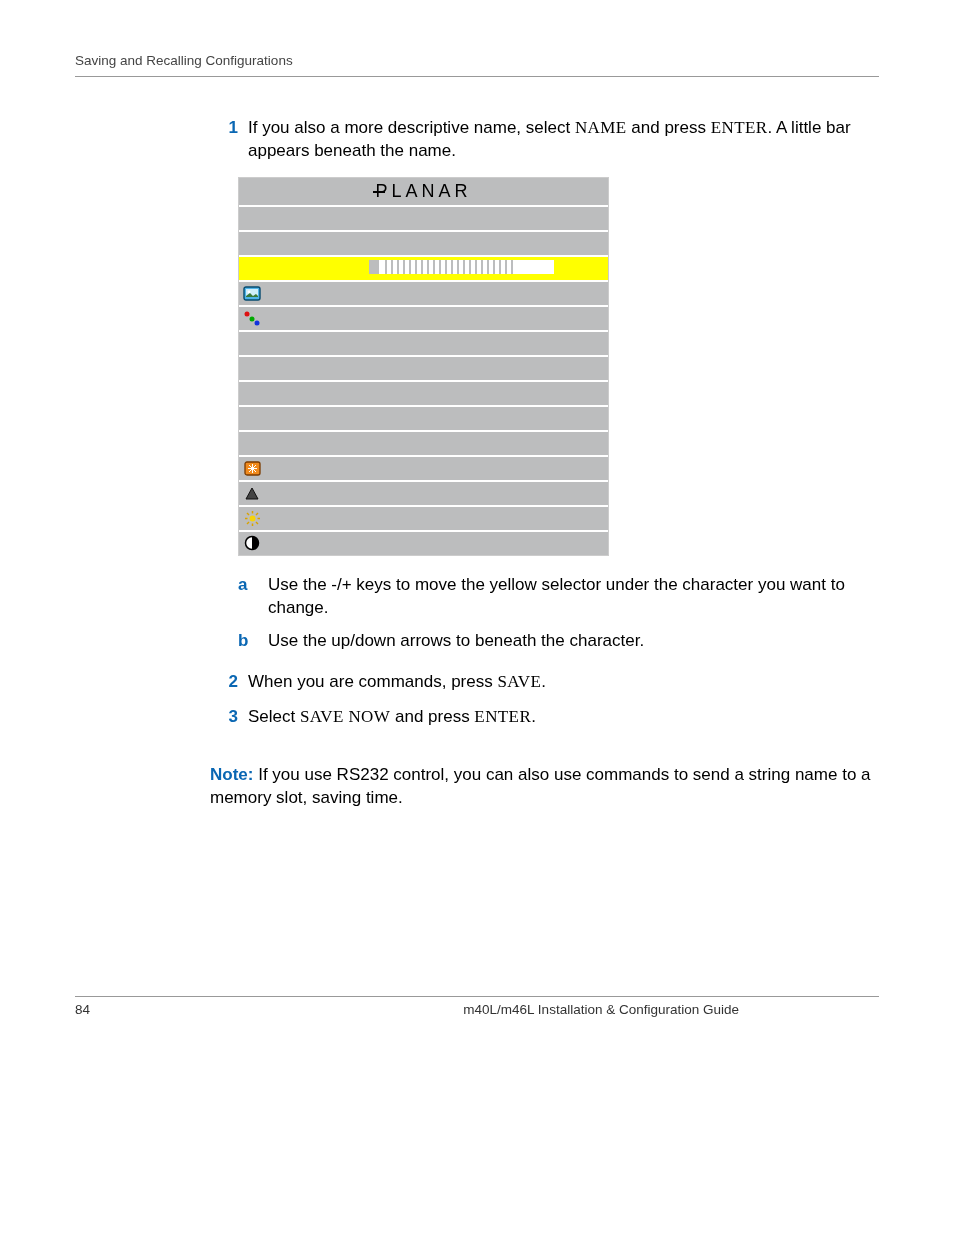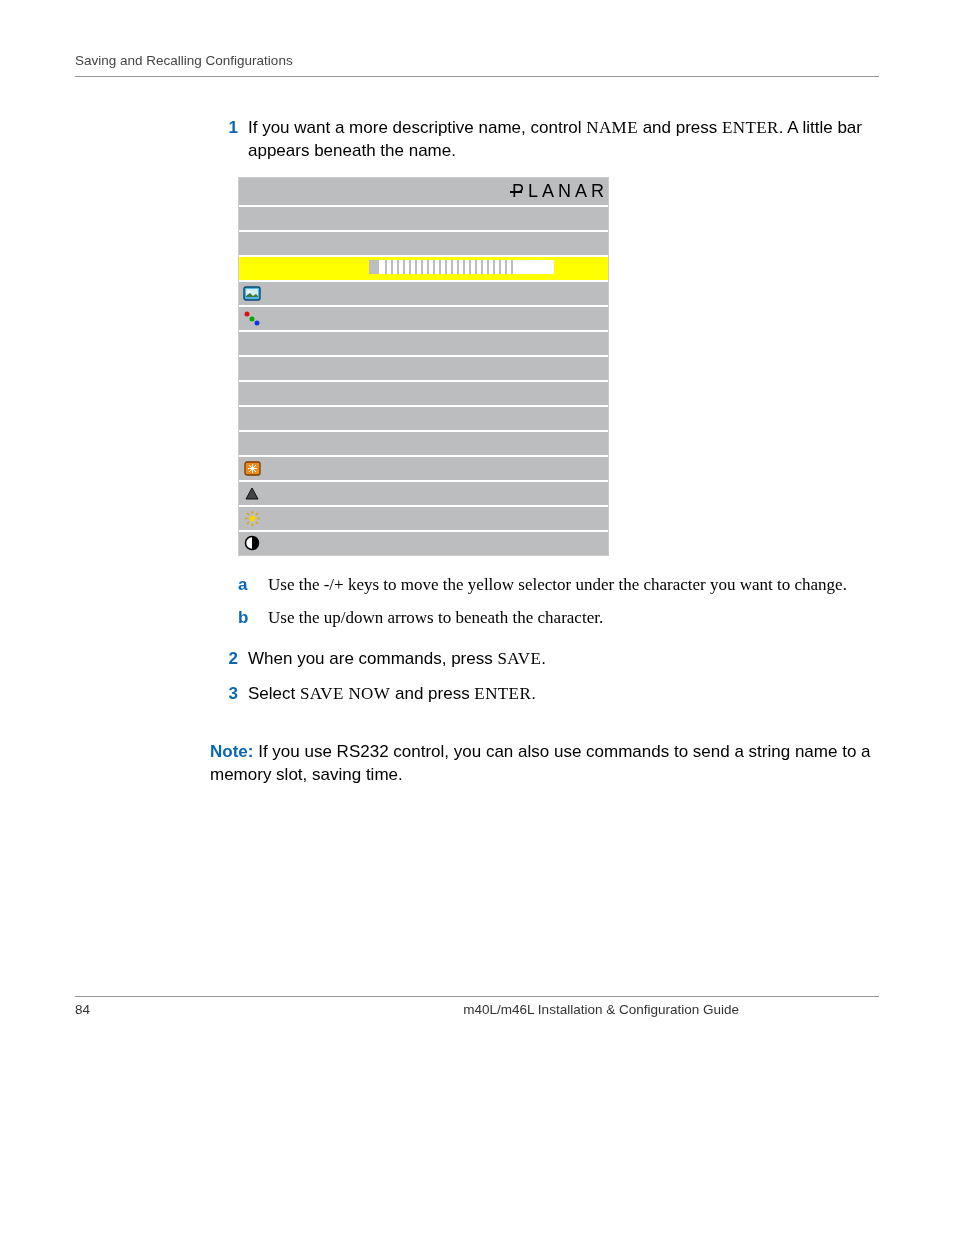--- a/index.html
+++ b/index.html
@@ -42,39 +42,39 @@
   }
   .num-text { flex: 1; }
   .sub-list { margin-left: 28px; margin-top: 18px; margin-bottom: 18px; }
   .sub-row { display: flex; margin-bottom: 10px; }
   .sub-marker {
     color: #0a67b3;
     font-weight: 700;
     width: 30px;
     flex-shrink: 0;
   }
-  .sub-text { flex: 1; font-family: Liberation Serif, serif; }
+  .sub-text { flex: 1; }
   .note-block { margin-top: 35px; }
   .note-label { color: #0a67b3; font-weight: 700; }
   .sc { font-variant: small-caps; letter-spacing: .4px; font-family: Liberation Serif, serif; }
   .menu-figure {
     margin: 14px 0 10px 28px;
     width: 369px;
     border: 1px solid #ccc;
   }
   .menu-row {
     height: 23px;
     background: #bcbdbe;
     border-top: 2px solid #fff;
     position: relative;
   }
   .menu-header {
     height: 27px;
     background: #bcbdbe;
-    text-align: right;
+    text-align: center;
     line-height: 27px;
     letter-spacing: 4px;
     font-weight: 500;
     font-size: 18px;
     font-family: Arial, sans-serif;
     color: #000;
   }
   .menu-header span { display:inline-block; position:relative; }
   .menu-header span::before {
     content:'';
@@ -114,21 +114,21 @@
 
 <div class="page">
 
   <div class="running-head">Saving and Recalling Configurations</div>
 
   <div class="body-block">
 
     <div class="num-row">
       <div class="num-marker">1</div>
       <div class="num-text">
-        <span>If you want a more descriptive name, control </span><span class="sc">NAME</span><span> and press </span><span class="sc">ENTER</span><span>. A little bar appears beneath the name.</span>
+        <span>If you also a more descriptive name, select </span><span class="sc">NAME</span><span> and press </span><span class="sc">ENTER</span><span>. A little bar appears beneath the name.</span>
       </div>
     </div>
 
     <div class="menu-figure">
       <div class="menu-header"><span>PLANAR</span></div>
       <div class="menu-row"></div>
       <div class="menu-row"></div>
       <div class="menu-row highlight">
         <div class="hl-bar">
           <div class="hl-sel"></div>

